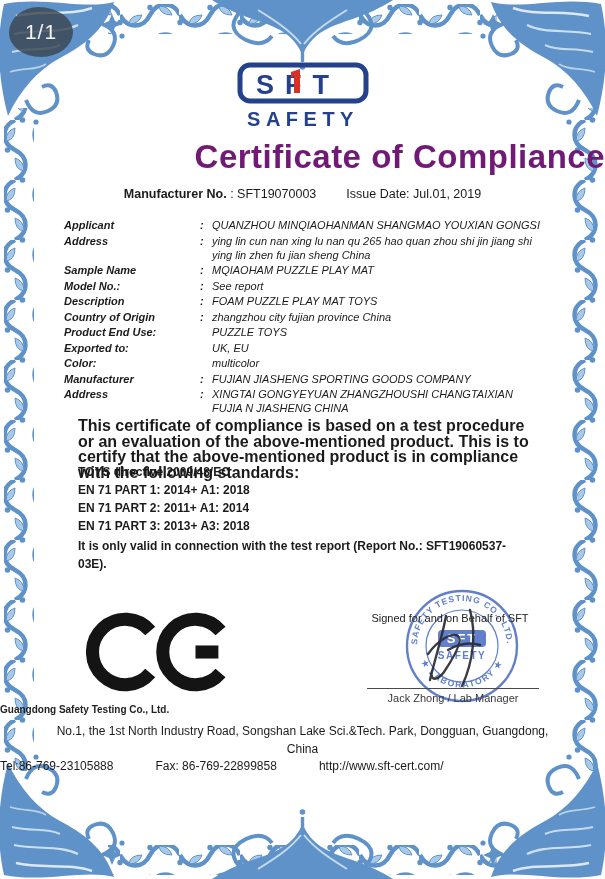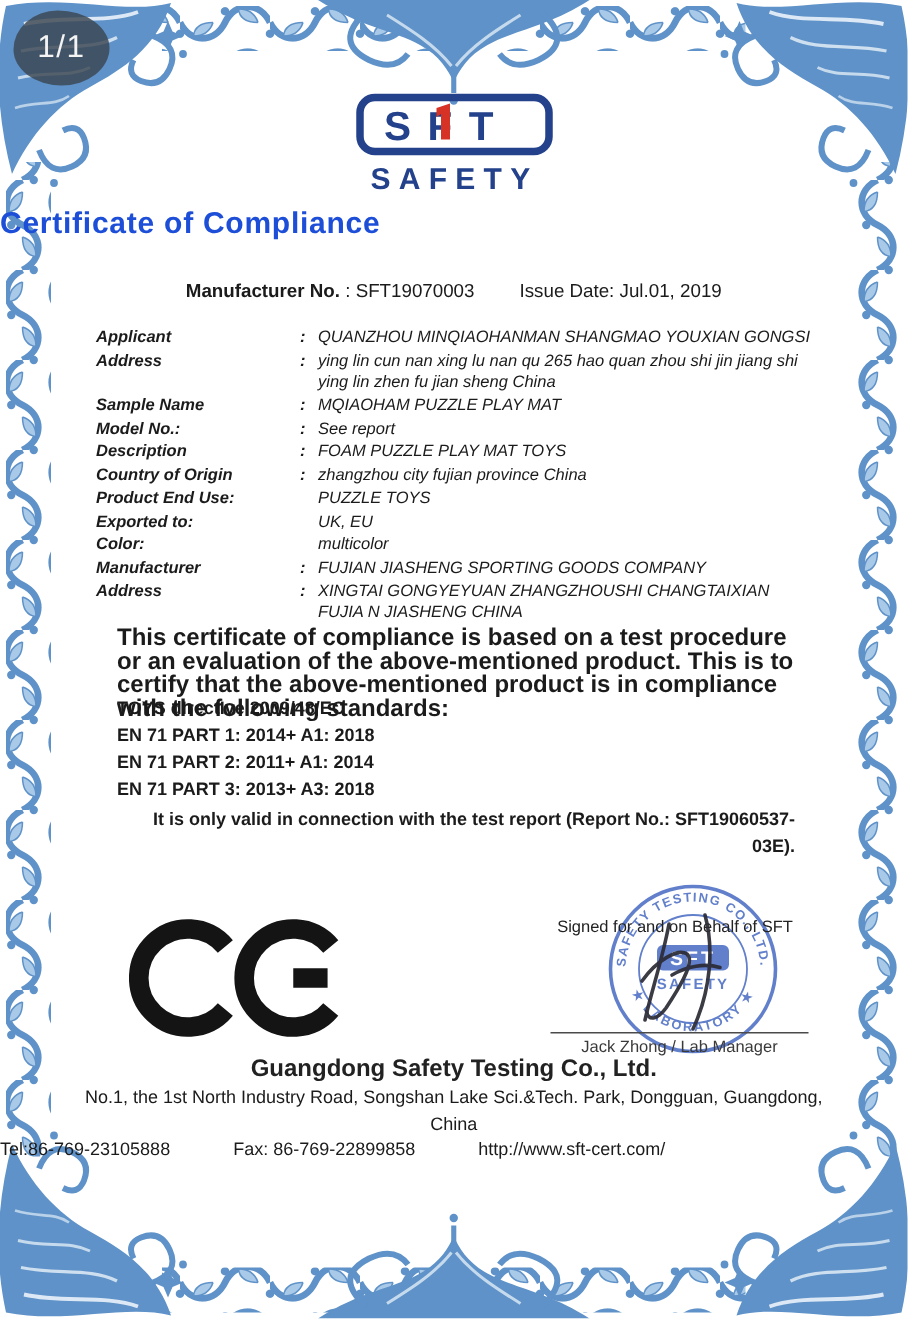--- a/index.html
+++ b/index.html
@@ -12,46 +12,46 @@
   #border-frame{left:0;top:0;width:605px;height:879px;z-index:1;pointer-events:none;}
   
   #page-badge{
     left:9px;top:7px;width:64px;height:50px;z-index:9;
     background:rgba(58,70,80,0.82);border-radius:46% 54% 50% 50%/52% 50% 50% 48%;
     display:flex;align-items:center;justify-content:center;
     color:#f4f4f4;font-size:21px;letter-spacing:1px;
   }
   
   #logo-wrap{left:0;right:0;top:62px;text-align:center;z-index:3;}
-  #page-title{left:0;right:0;top:138px;text-align:left;font-size:20px;font-weight:bold;
-    letter-spacing:0.5px;color:#1d4ed8;z-index:3;}
+  #page-title{left:0;right:0;top:138px;text-align:right;font-size:33px;font-weight:bold;
+    letter-spacing:0.5px;color:#701a75;z-index:3;}
   #cert-line{left:0;right:0;top:187px;display:flex;justify-content:center;gap:30px;
     font-size:12.5px;z-index:3;}
   #cert-line .lbl{font-weight:bold;}
   
   #fields{left:64px;top:218px;width:478px;z-index:3;font-size:11px;line-height:14px;}
   .frow{display:grid;grid-template-columns:136px 12px 1fr;margin-bottom:1.5px;font-style:italic;}
   .frow .flabel{font-weight:bold;}
   .frow .fsep{font-weight:bold;text-align:left;}
   
   #statement{left:78px;top:418px;width:452px;font-size:16px;font-weight:bold;
     line-height:15.5px;z-index:3;}
   #standards{left:78px;top:463px;width:452px;font-size:12px;font-weight:bold;z-index:3;}
   #standards .std{line-height:18px;}
-  #validity{margin-top:2px;line-height:18px;text-align:right;}
+  #validity{margin-top:2px;line-height:18px;}
   
   #ce-mark{left:86px;top:596px;z-index:3;}
   #signed-for{left:345px;top:612px;width:210px;text-align:center;font-size:11px;
     color:#222;z-index:5;}
   #stamp{left:404px;top:588px;z-index:4;opacity:0.88;}
   #signature{left:404px;top:588px;z-index:5;}
   #sig-line{left:367px;top:688px;width:172px;border-top:1.5px solid #4a4a4a;z-index:6;}
   #signer{left:347px;top:692px;width:212px;text-align:center;font-size:11px;color:#3a3a3a;z-index:6;}
   
-  #footer-company{left:0;right:0;top:704px;text-align:center;font-size:16px;
+  #footer-company{left:0;right:0;top:704px;text-align:left;font-size:10px;
     font-weight:bold;color:#222;z-index:3;}
   #footer-addr1{left:40px;right:40px;top:724px;text-align:center;font-size:12px;z-index:3;}
   #footer-addr2{left:0;right:0;top:742px;text-align:center;font-size:12px;z-index:3;}
   #footer-contact{left:0;right:0;top:759px;display:flex;gap:42px;
     font-size:12px;z-index:3;}
 </style>
 </head>
 <body>
 
 <svg id="border-frame" class="abs" viewBox="0 0 605 879" xmlns="http://www.w3.org/2000/svg">

